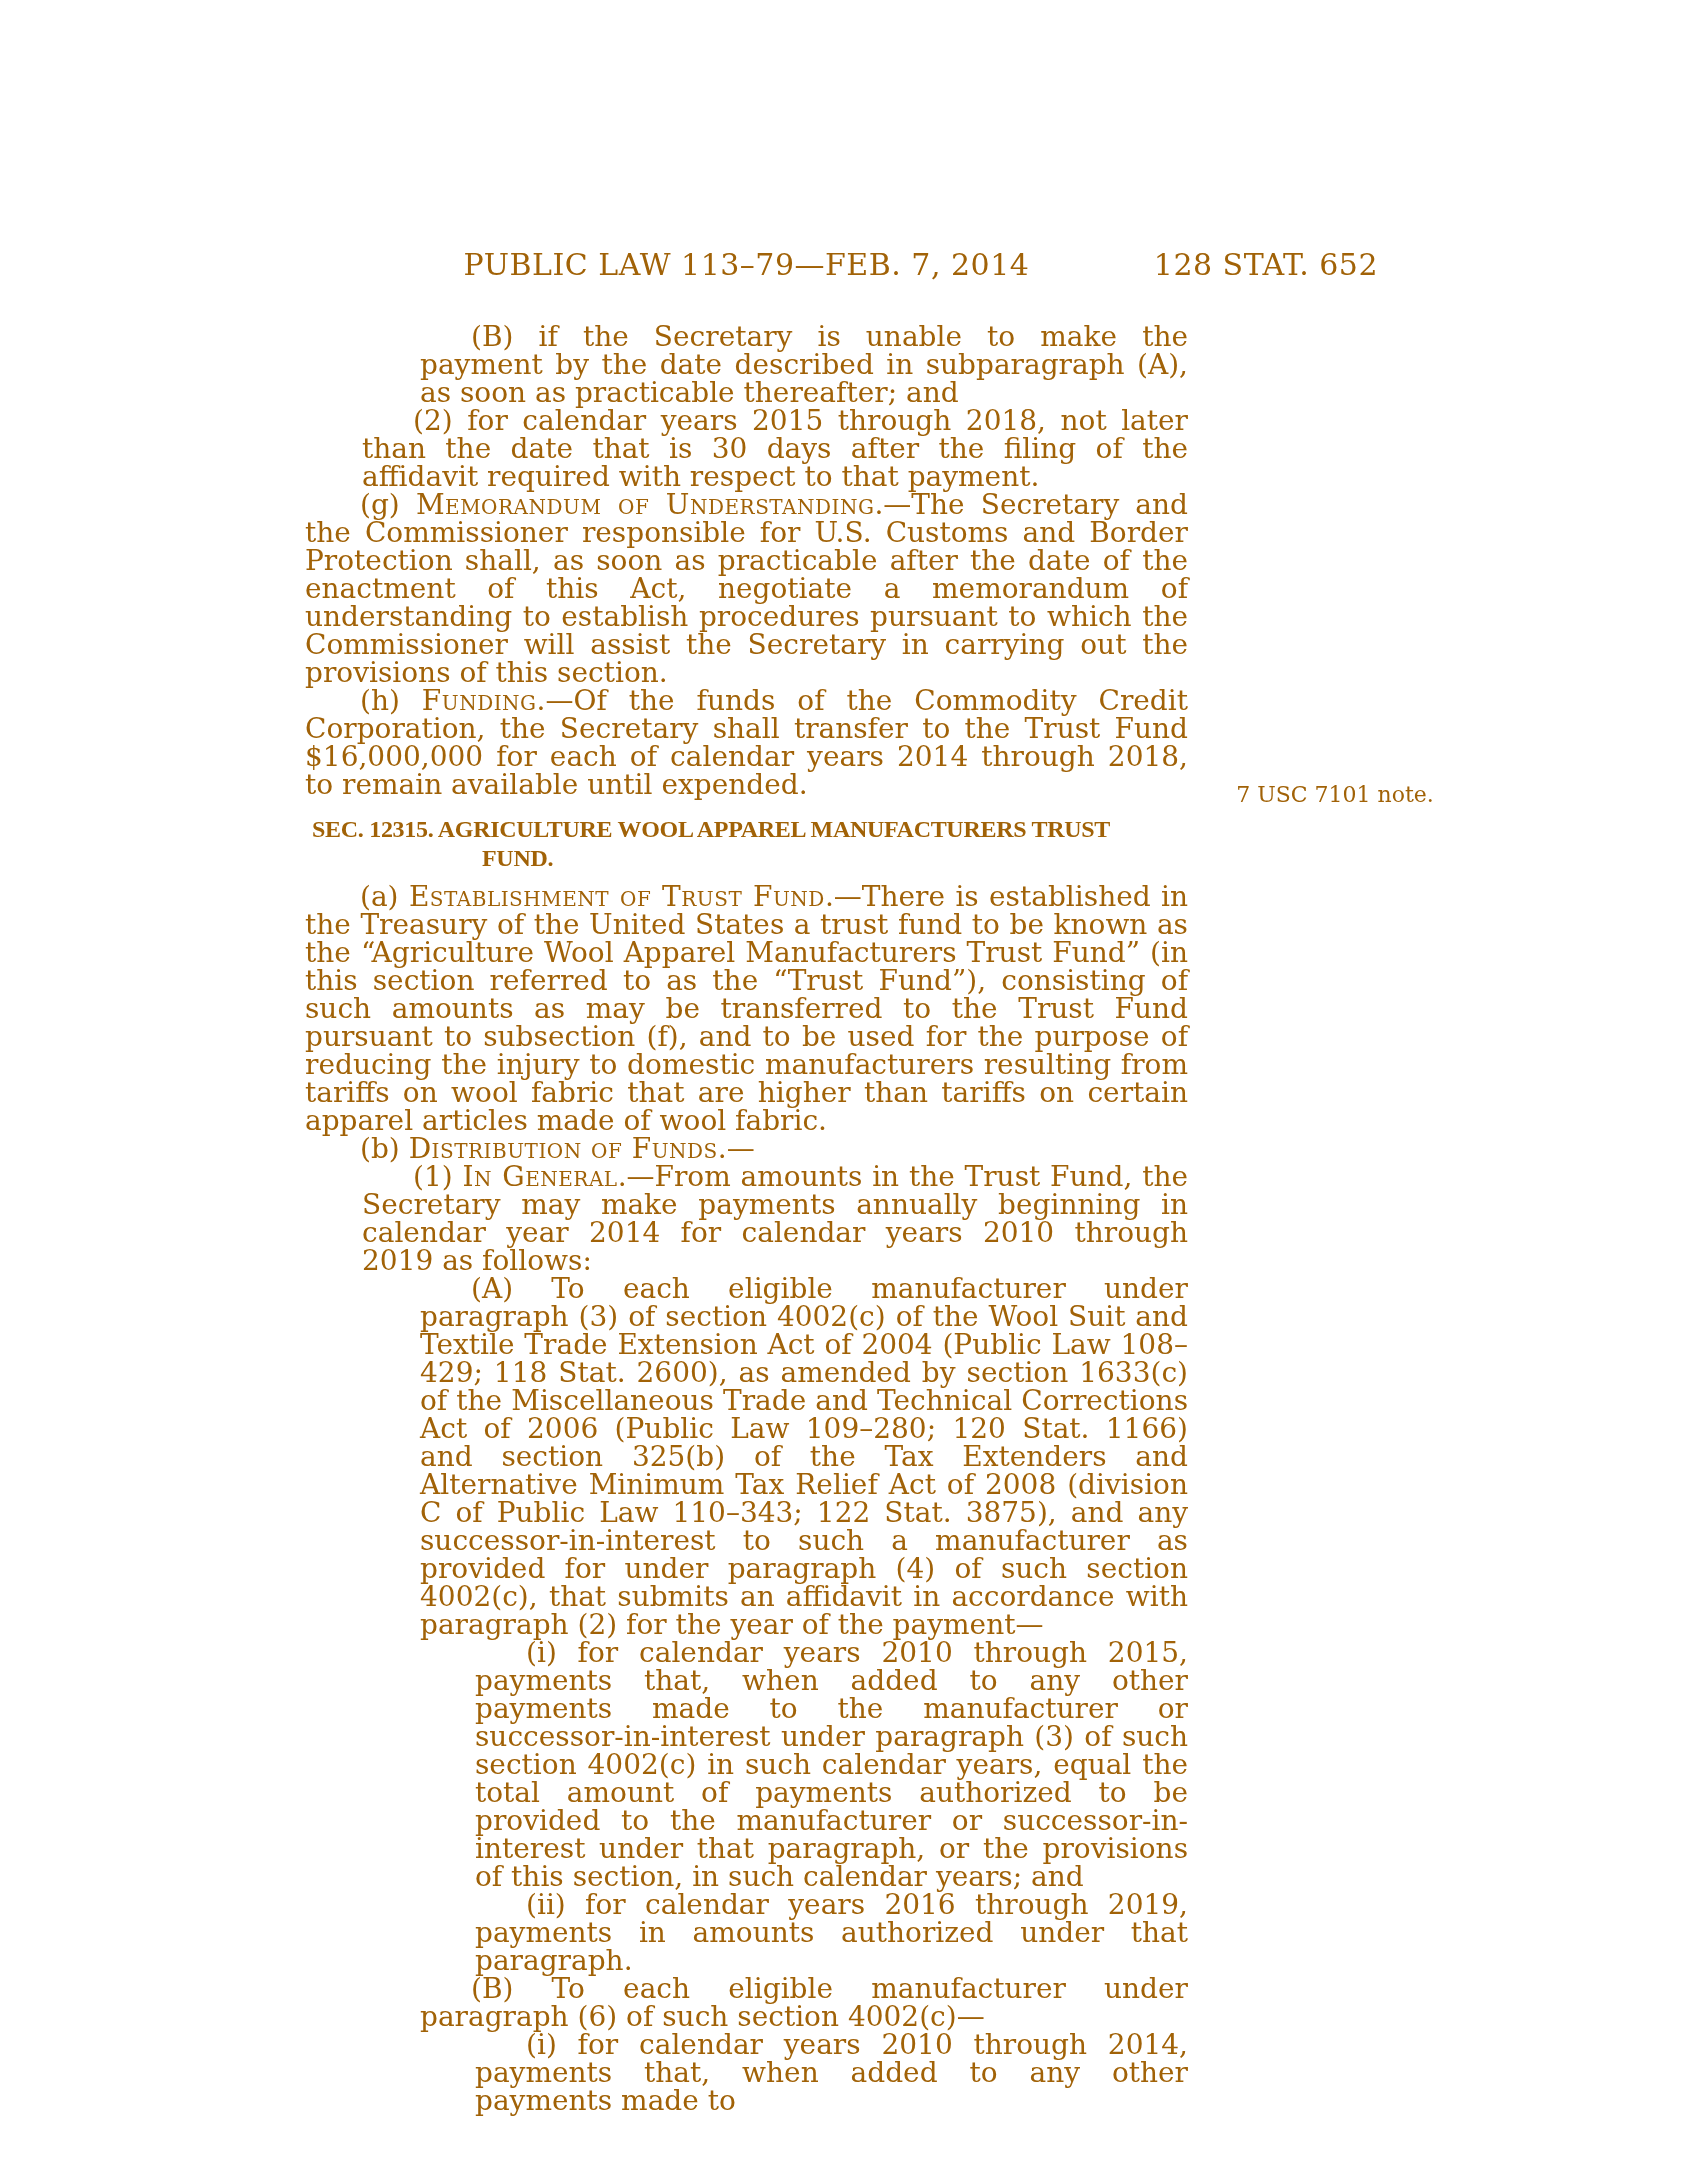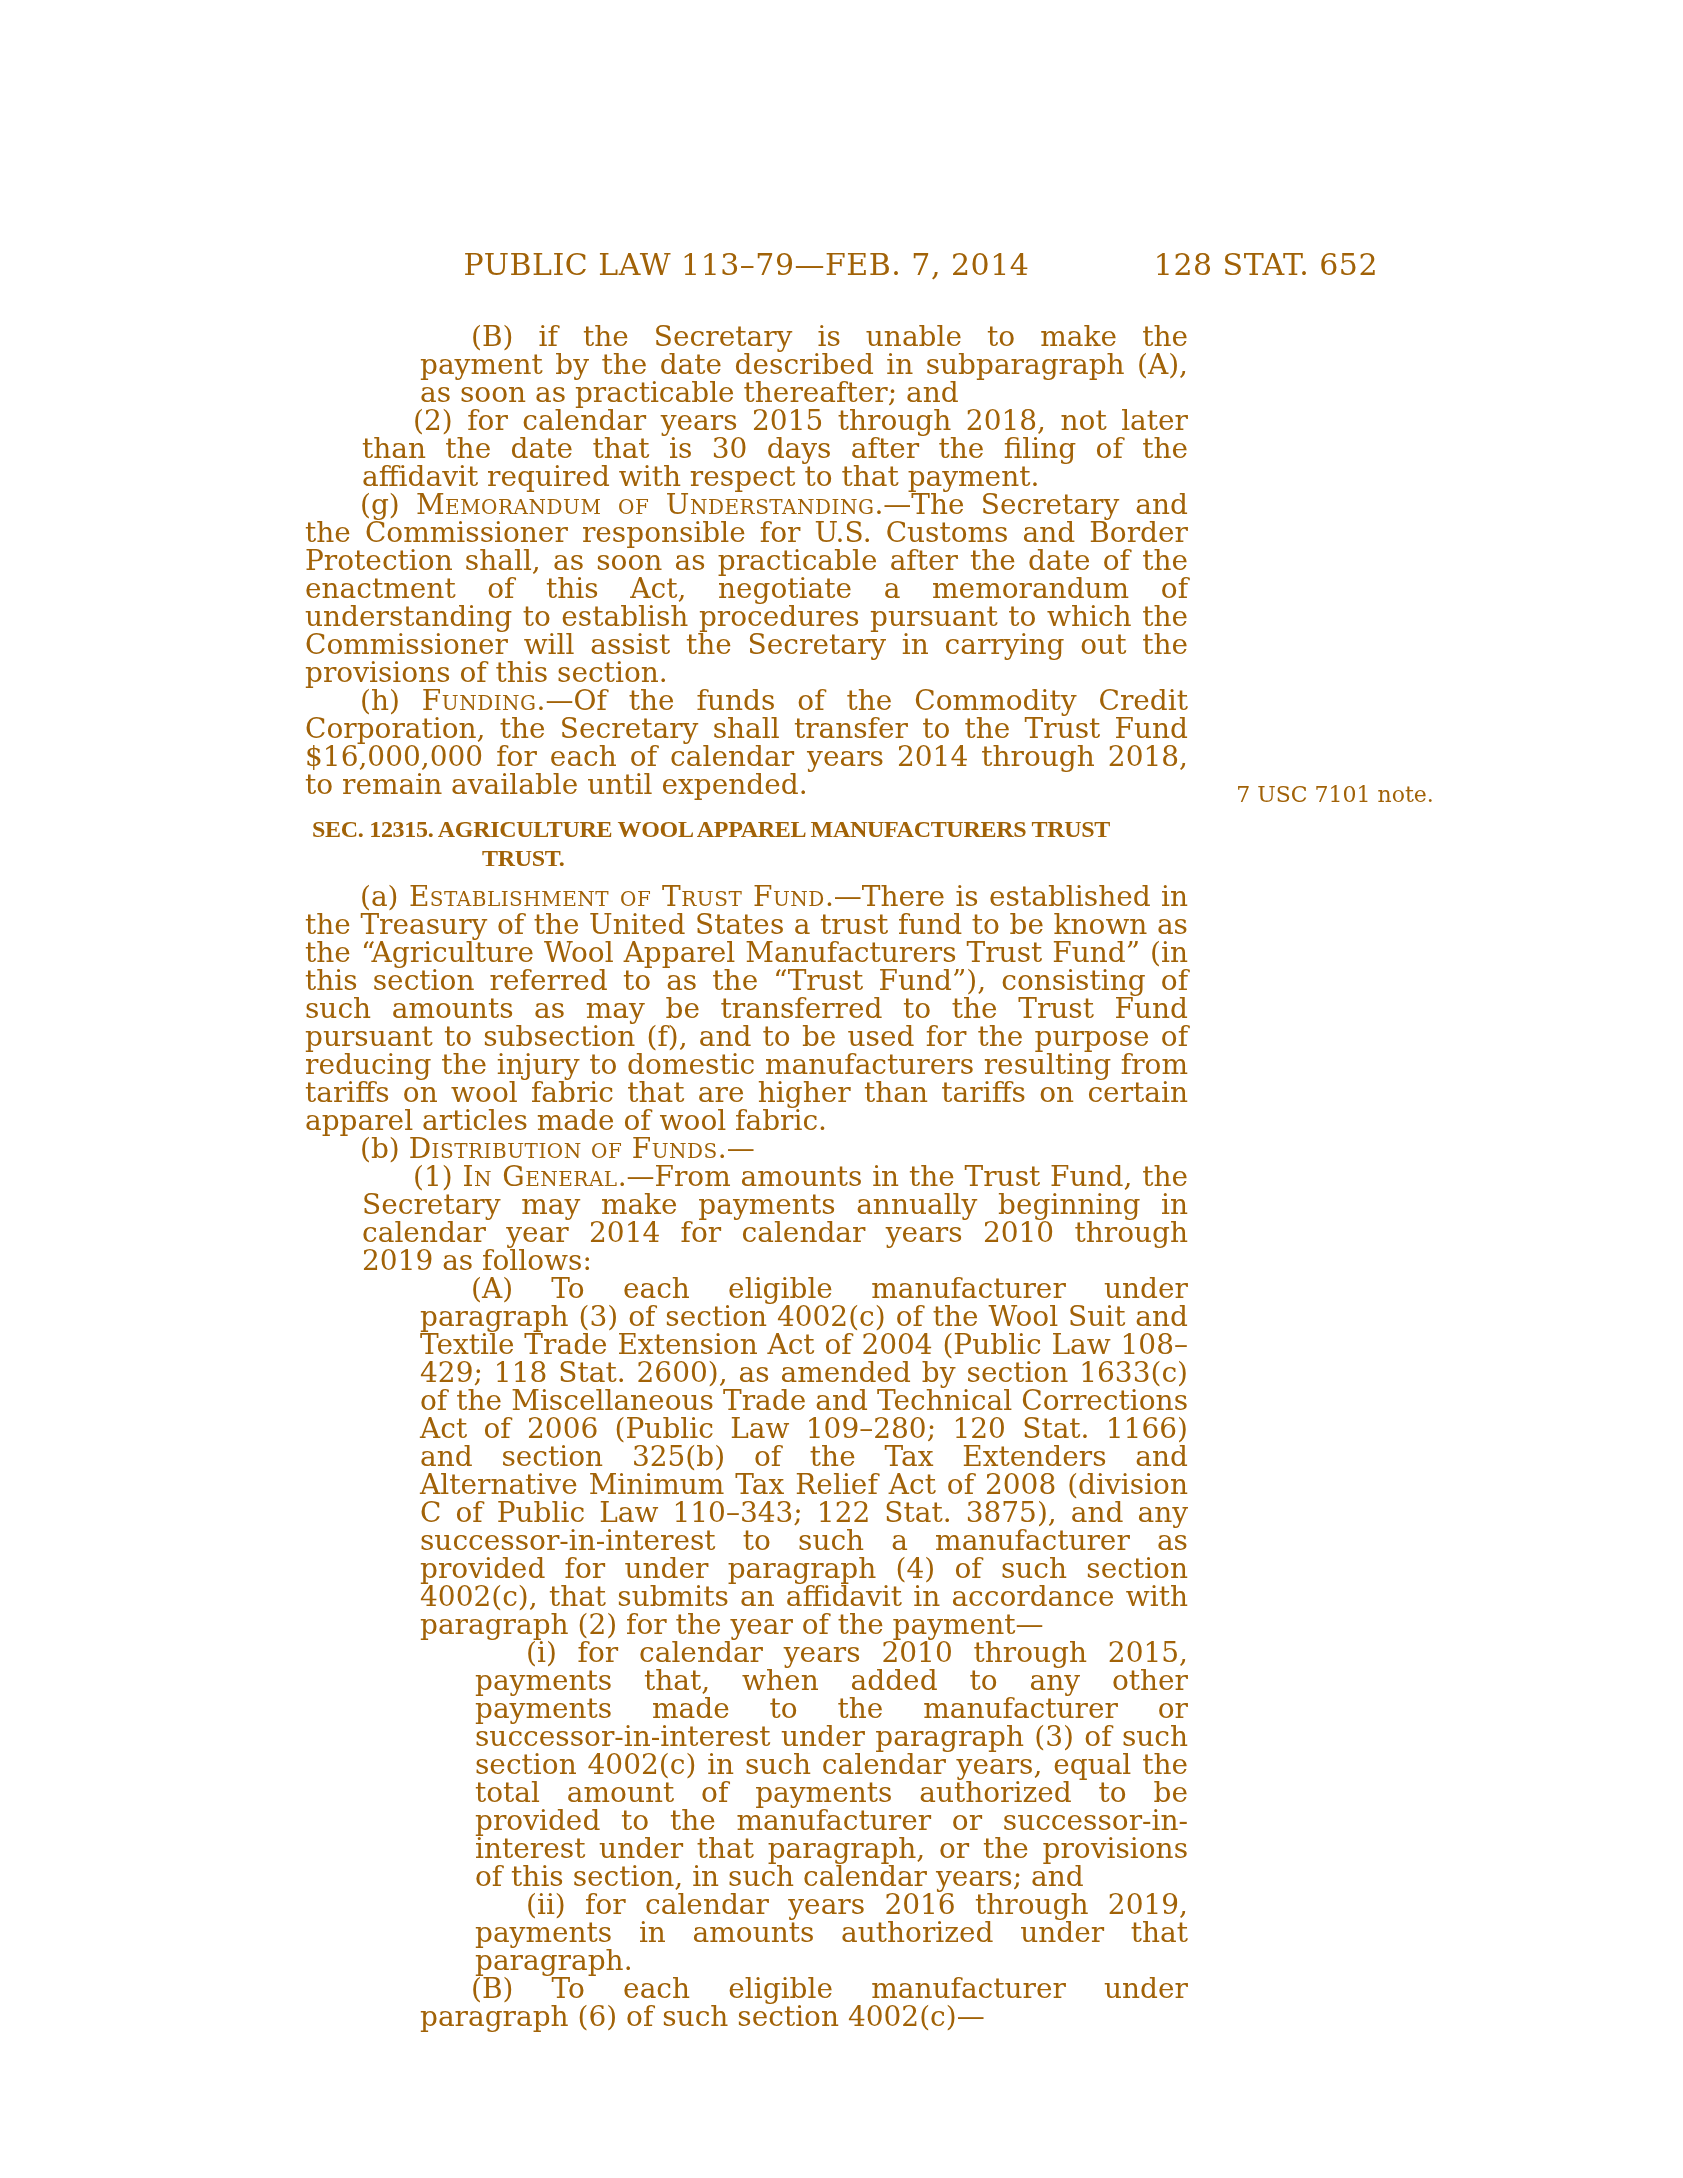--- a/index.html
+++ b/index.html
@@ -94,34 +94,35 @@
     <p class="para l2"><span>(B) if the Secretary is unable to make the payment by the date described in subparagraph (A), as soon as practicable thereafter; and</span></p>
 
     <p class="para l1"><span>(2) for calendar years 2015 through 2018, not later than the date that is 30 days after the filing of the affidavit required with respect to that payment.</span></p>
 
     <p class="para l0"><span>(g) </span><span class="sc">Memorandum of Understanding</span><span>.—The Secretary and the Commissioner responsible for U.S. Customs and Border Protection shall, as soon as practicable after the date of the enactment of this Act, negotiate a memorandum of understanding to establish procedures pursuant to which the Commissioner will assist the Secretary in carrying out the provisions of this section.</span></p>
 
     <p class="para l0"><span>(h) </span><span class="sc">Funding</span><span>.—Of the funds of the Commodity Credit Corporation, the Secretary shall transfer to the Trust Fund $16,000,000 for each of calendar years 2014 through 2018, to remain available until expended.</span></p>
 
     <p class="sec-head">
       <span class="hline">SEC. 12315. AGRICULTURE WOOL APPAREL MANUFACTURERS TRUST</span><br>
-      <span class="hline hline2">TRUST.</span>
+      <span class="hline hline2">FUND.</span>
     </p>
 
     <p class="para l0"><span>(a) </span><span class="sc">Establishment of Trust Fund</span><span>.—There is established in the Treasury of the United States a trust fund to be known as the “Agriculture Wool Apparel Manufacturers Trust Fund” (in this section referred to as the “Trust Fund”), consisting of such amounts as may be transferred to the Trust Fund pursuant to subsection (f), and to be used for the purpose of reducing the injury to domestic manufacturers resulting from tariffs on wool fabric that are higher than tariffs on certain apparel articles made of wool fabric.</span></p>
 
     <p class="para l0"><span>(b) </span><span class="sc">Distribution of Funds</span><span>.—</span></p>
 
     <p class="para l1"><span>(1) </span><span class="sc">In General</span><span>.—From amounts in the Trust Fund, the Secretary may make payments annually beginning in calendar year 2014 for calendar years 2010 through 2019 as follows:</span></p>
 
     <p class="para l2"><span>(A) To each eligible manufacturer under paragraph (3) of section 4002(c) of the Wool Suit and Textile Trade Extension Act of 2004 (Public Law 108–429; 118 Stat. 2600), as amended by section 1633(c) of the Miscellaneous Trade and Technical Corrections Act of 2006 (Public Law 109–280; 120 Stat. 1166) and section 325(b) of the Tax Extenders and Alternative Minimum Tax Relief Act of 2008 (division C of Public Law 110–343; 122 Stat. 3875), and any successor-in-interest to such a manufacturer as provided for under paragraph (4) of such section 4002(c), that submits an affidavit in accordance with paragraph (2) for the year of the payment—</span></p>
 
     <p class="para l3"><span>(i) for calendar years 2010 through 2015, payments that, when added to any other payments made to the manufacturer or successor-in-interest under paragraph (3) of such section 4002(c) in such calendar years, equal the total amount of payments authorized to be provided to the manufacturer or successor-in-interest under that paragraph, or the provisions of this section, in such calendar years; and</span></p>
 
     <p class="para l3"><span>(ii) for calendar years 2016 through 2019, payments in amounts authorized under that paragraph.</span></p>
 
     <p class="para l2"><span>(B) To each eligible manufacturer under paragraph (6) of such section 4002(c)—</span></p>
 
+    <p class="para l3"><span>(i) for calendar years 2010 through 2014, payments that, when added to any other payments made to</span></p>
 
   </div>
 
 </div>
 
 
 </body></html>

